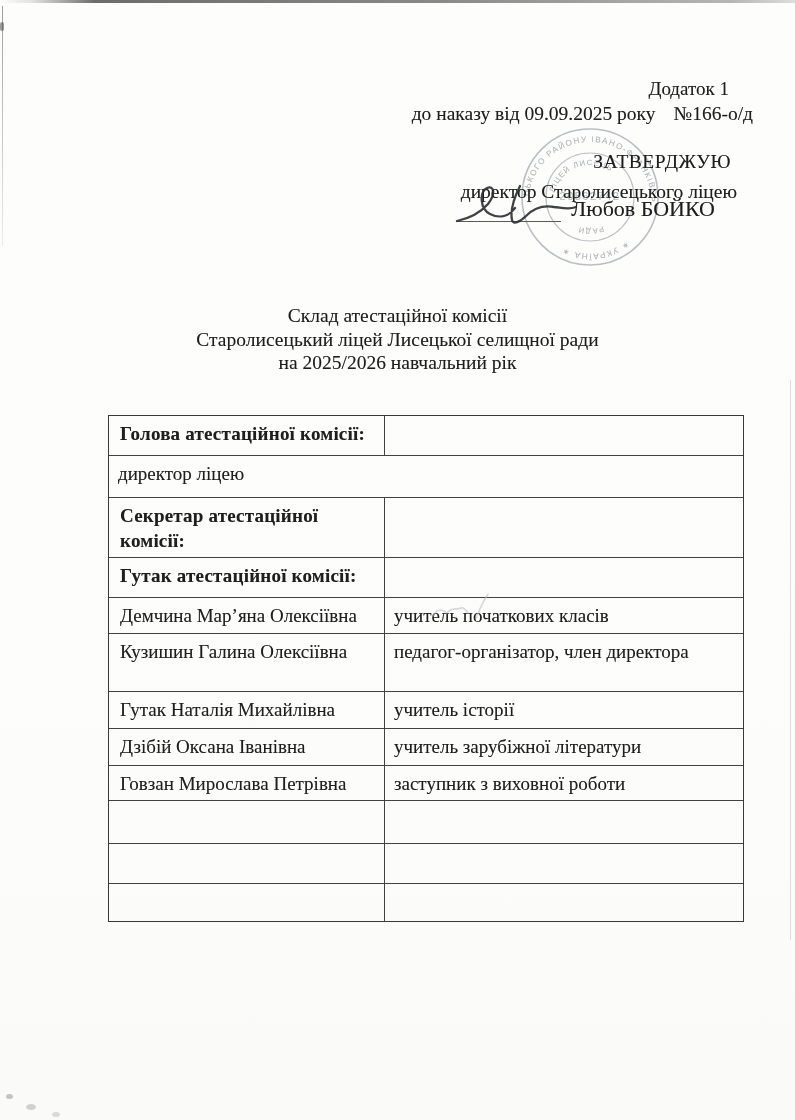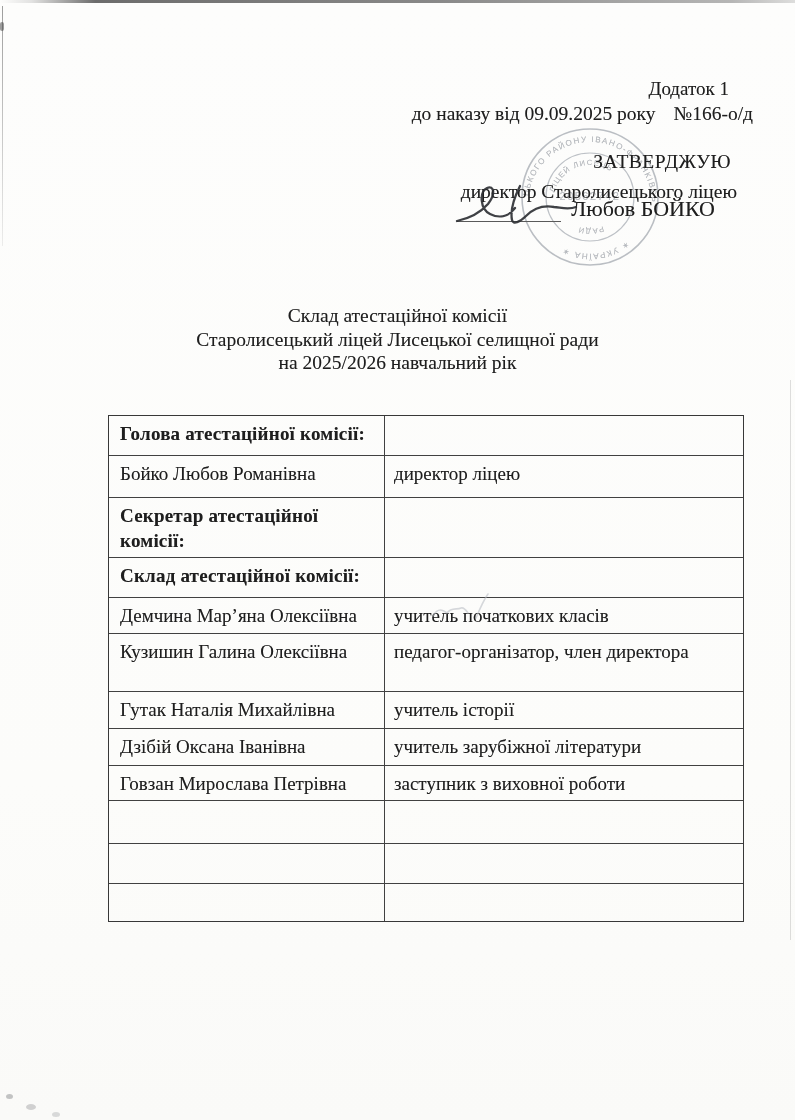--- a/index.html
+++ b/index.html
@@ -105,29 +105,28 @@
     <div>Старолисецький ліцей Лисецької селищної ради</div>
     <div>на 2025/2026 навчальний рік</div>
   </div>
 
   <div class="ctable">
       <div class="trow header" style="min-height: 40px;">
         <div class="tcell name">Голова атестаційної комісії:</div>
         <div class="tcell role"></div>
       </div>
       <div class="trow" style="min-height: 42px;">
-        <div class="tcell name">Бойко Любов Романівна</div>
         <div class="tcell role">директор ліцею</div>
       </div>
       <div class="trow header" style="min-height: 33px; gap: 48px;">
         <div class="tcell name">Секретар атестаційної комісії:</div>
         <div class="tcell role"></div>
       </div>
       <div class="trow header" style="min-height: 40px;">
-        <div class="tcell name">Склад атестаційної комісії:</div>
+        <div class="tcell name">Гутак атестаційної комісії:</div>
         <div class="tcell role"></div>
       </div>
       <div class="trow" style="min-height: 36px;">
         <div class="tcell name">Демчина Мар’яна Олексіївна</div>
         <div class="tcell role">учитель початкових класів</div>
       </div>
       <div class="trow" style="min-height: 58px;">
         <div class="tcell name">Кузишин Галина Олексіївна</div>
         <div class="tcell role">педагог-організатор, член директора</div>
       </div>

